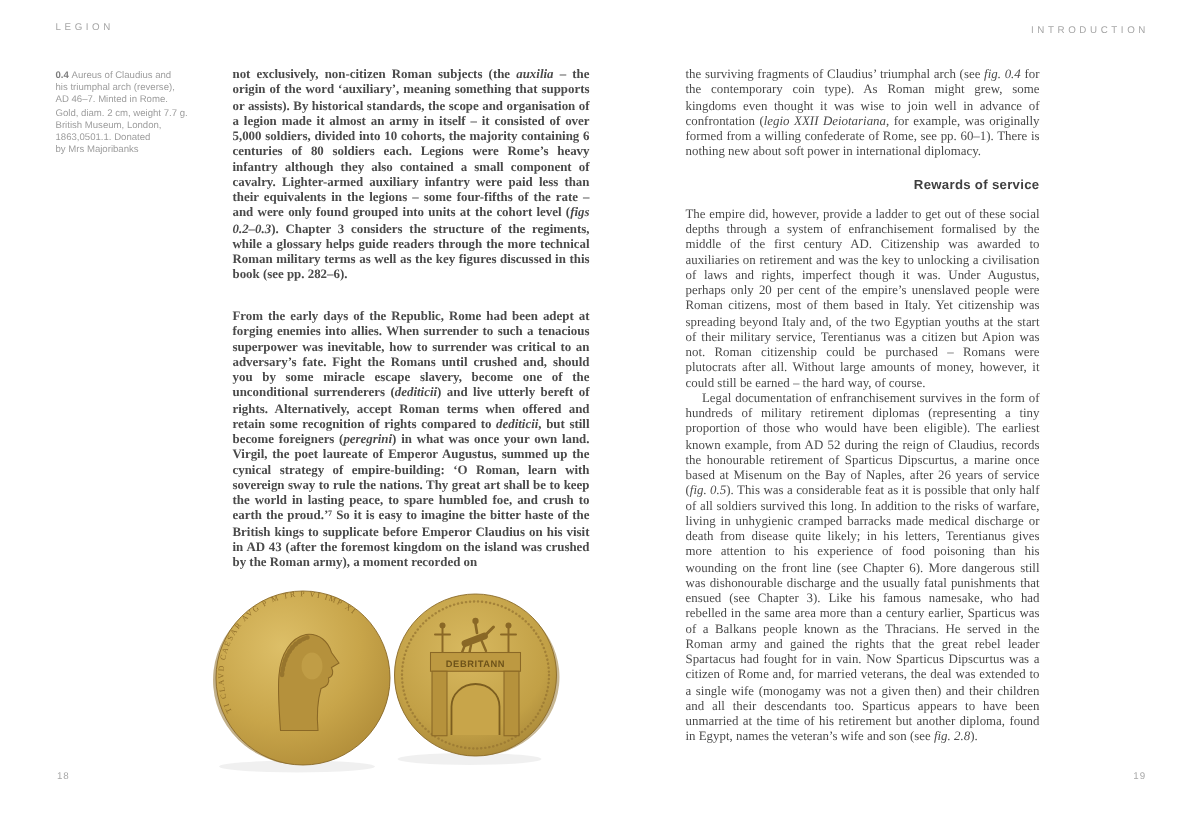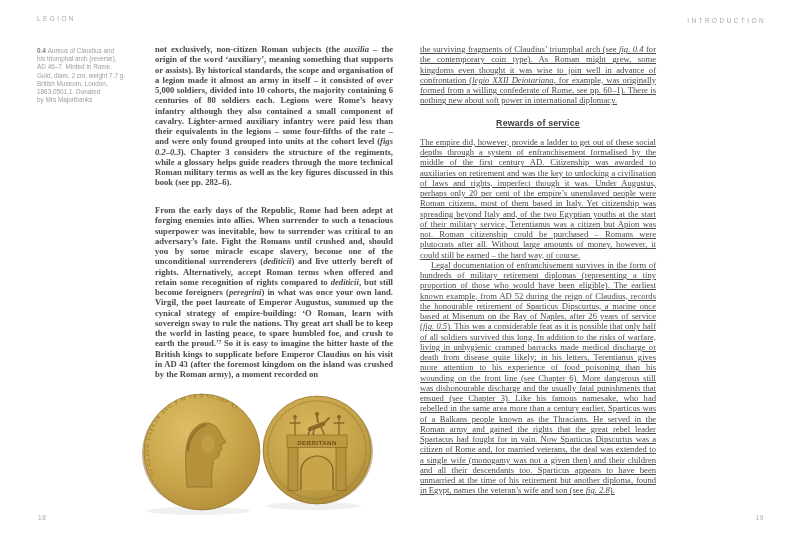--- a/index.html
+++ b/index.html
@@ -39,31 +39,31 @@
   .caption b { color:#7d7d7d; font-weight:bold; }
   .col {
     position:absolute;
     top:44px;
     font-size:8.6px;
     line-height:10.25px;
     color:#4a4a4a;
     text-align:justify;
   }
   #col-left  { left:155px; width:238px;font-weight:bold; }
-  #col-right { left:420px; width:236px;text-decoration:underline; }
+  #col-right { left:457px; width:236px; }
   #col-left p + p { margin-top:17.5px; }
   .col p.indent { text-indent:11px; }
   .section-heading {
     font-family:"Liberation Sans", sans-serif;
     font-weight:bold;
     font-size:8.8px;
     letter-spacing:0.2px;
     color:#3f3f3f;
     margin:12px 0 9px 0;
-    text-align:center;
+    text-align:right;
   }
   .coins-svg { position:absolute; left:140px; top:388px; }
 </style>
 </head>
 <body>
 
 <div id="head-left" class="running-head">LEGION</div>
 
 <div id="head-right" class="running-head">INTRODUCTION</div>
 

